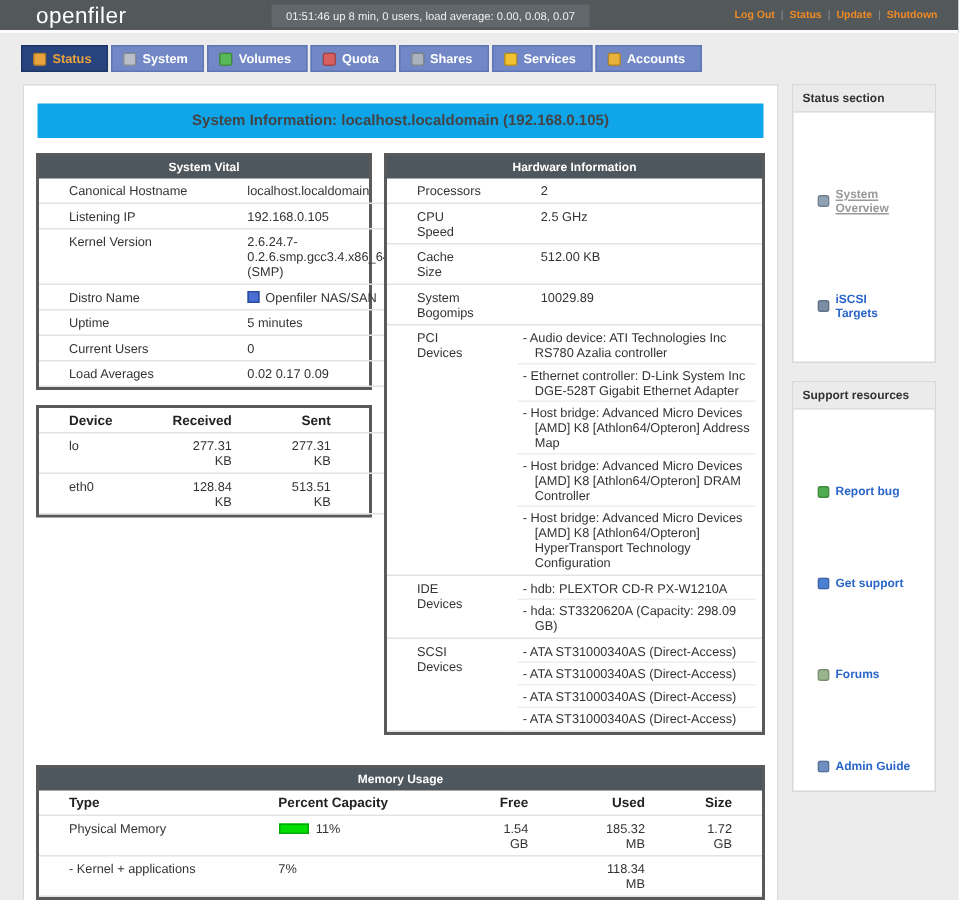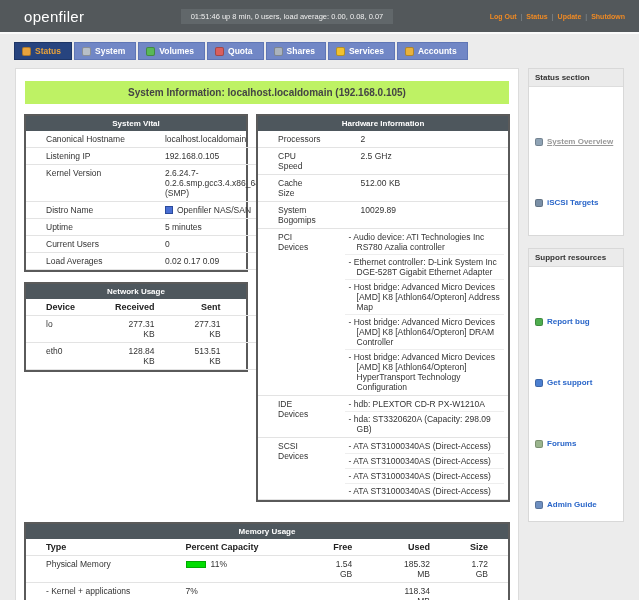--- a/index.html
+++ b/index.html
@@ -6,21 +6,21 @@
   html,body { width:639px; height:600px; overflow:hidden; }
   body {
     background:#ececec;
     font-family:"Liberation Sans", sans-serif;
     font-size:9px; color:#333;
   }
 
   
   .topbar {
     height:22px; background:#53585b; border-bottom:2px solid #fbfbfb;
-    display:flex; align-items:center; padding:16px 10px;
+    display:flex; align-items:center; padding:4px 10px;
   }
   .logo { color:#fff; font-size:15px; letter-spacing:.3px; margin-left:14px; font-weight:normal; }
   .uptime {
     background:#61676a; color:#f0f0f0; font-size:7.5px;
     padding:3px 10px; margin:0 auto; white-space:nowrap;
   }
   .toplinks { display:flex; gap:4px; align-items:center; margin-right:4px; }
   .toplinks a { color:#ef8a24; font-size:7px; font-weight:bold; text-decoration:none; white-space:nowrap; }
   .toplinks .sep { color:#8d9396; font-size:7px; }
 
@@ -36,21 +36,21 @@
   .tab.active .tab-label { color:#e9a33b; }
   .tab-ico { width:9px; height:9px; border-radius:2px; border:1px solid rgba(0,0,0,.25); }
 
   
   .layout { display:flex; align-items:flex-start; margin:8px 15px 0 15px; gap:9px; }
   .main {
     width:509px; min-height:532px; background:#fff;
     border:1px solid #dcdcdc; padding:8px;
   }
   .page-title {
-    background:#bef264; color:#444; text-align:center;
+    background:#0ea5e9; color:#444; text-align:center;
     font-weight:bold; font-size:10px; padding:6px 0; margin:4px 1px 10px;
   }
   .cols { display:flex; gap:8px; align-items:flex-start; margin-bottom:10px; }
   .col-left { width:224px; flex:none; }
   .col-right { flex:1; }
 
   
   .box { border:2px solid #5a5a5a; background:#fff; margin-bottom:10px; }
   .box-title {
     background:#4e575d; color:#fff; font-weight:bold; font-size:8px;
@@ -78,21 +78,21 @@
   }
 
   
   .sidebar { width:96px; flex:none; }
   .side-box { background:#fff; border:1px solid #d8d8d8; margin-bottom:12px; padding-bottom:10px; }
   .side-box.tall { padding-bottom:26px; }
   .side-title {
     background:#ebebeb; border-bottom:1px solid #ddd; color:#333;
     font-weight:bold; font-size:8px; padding:4px 6px; margin-bottom:5px;
   }
-  .side-item { display:flex; align-items:center; gap:4px; padding:2px 6px; cursor:pointer;margin-top:48px; }
+  .side-item { display:flex; align-items:center; gap:4px; padding:2px 16px; cursor:pointer;margin-top:48px; }
   .side-item span.txt { color:#2a66c9; font-weight:bold; font-size:8px; }
   .side-item.current span.txt { color:#999; text-decoration:underline; }
   .side-ico { width:8px; height:8px; border-radius:2px; flex:none; border:1px solid rgba(0,0,0,.2); }
 </style>
 </head>
 <body>
 
 <div class="topbar">
   <span class="logo">openfiler</span>
   <span class="uptime">01:51:46 up 8 min, 0 users, load average: 0.00, 0.08, 0.07</span>
@@ -176,21 +176,20 @@
                 </tr>
                 <tr>
                   <td class="lbl kv-label">Load Averages</td>
                   <td>0.02 0.17 0.09</td>
                 </tr>
               </tbody>
             </table>
         </div>
 
         <div class="box">
-          <div class="box-title">Network Usage</div>
           <table>
             <thead>
                 <tr id="net-head">
                   <th>Device</th>
                   <th class="num">Received</th>
                   <th class="num">Sent</th>
                   <th class="num">Err/Drop</th>
                 </tr>
               </thead>
             <tbody id="net-body">

